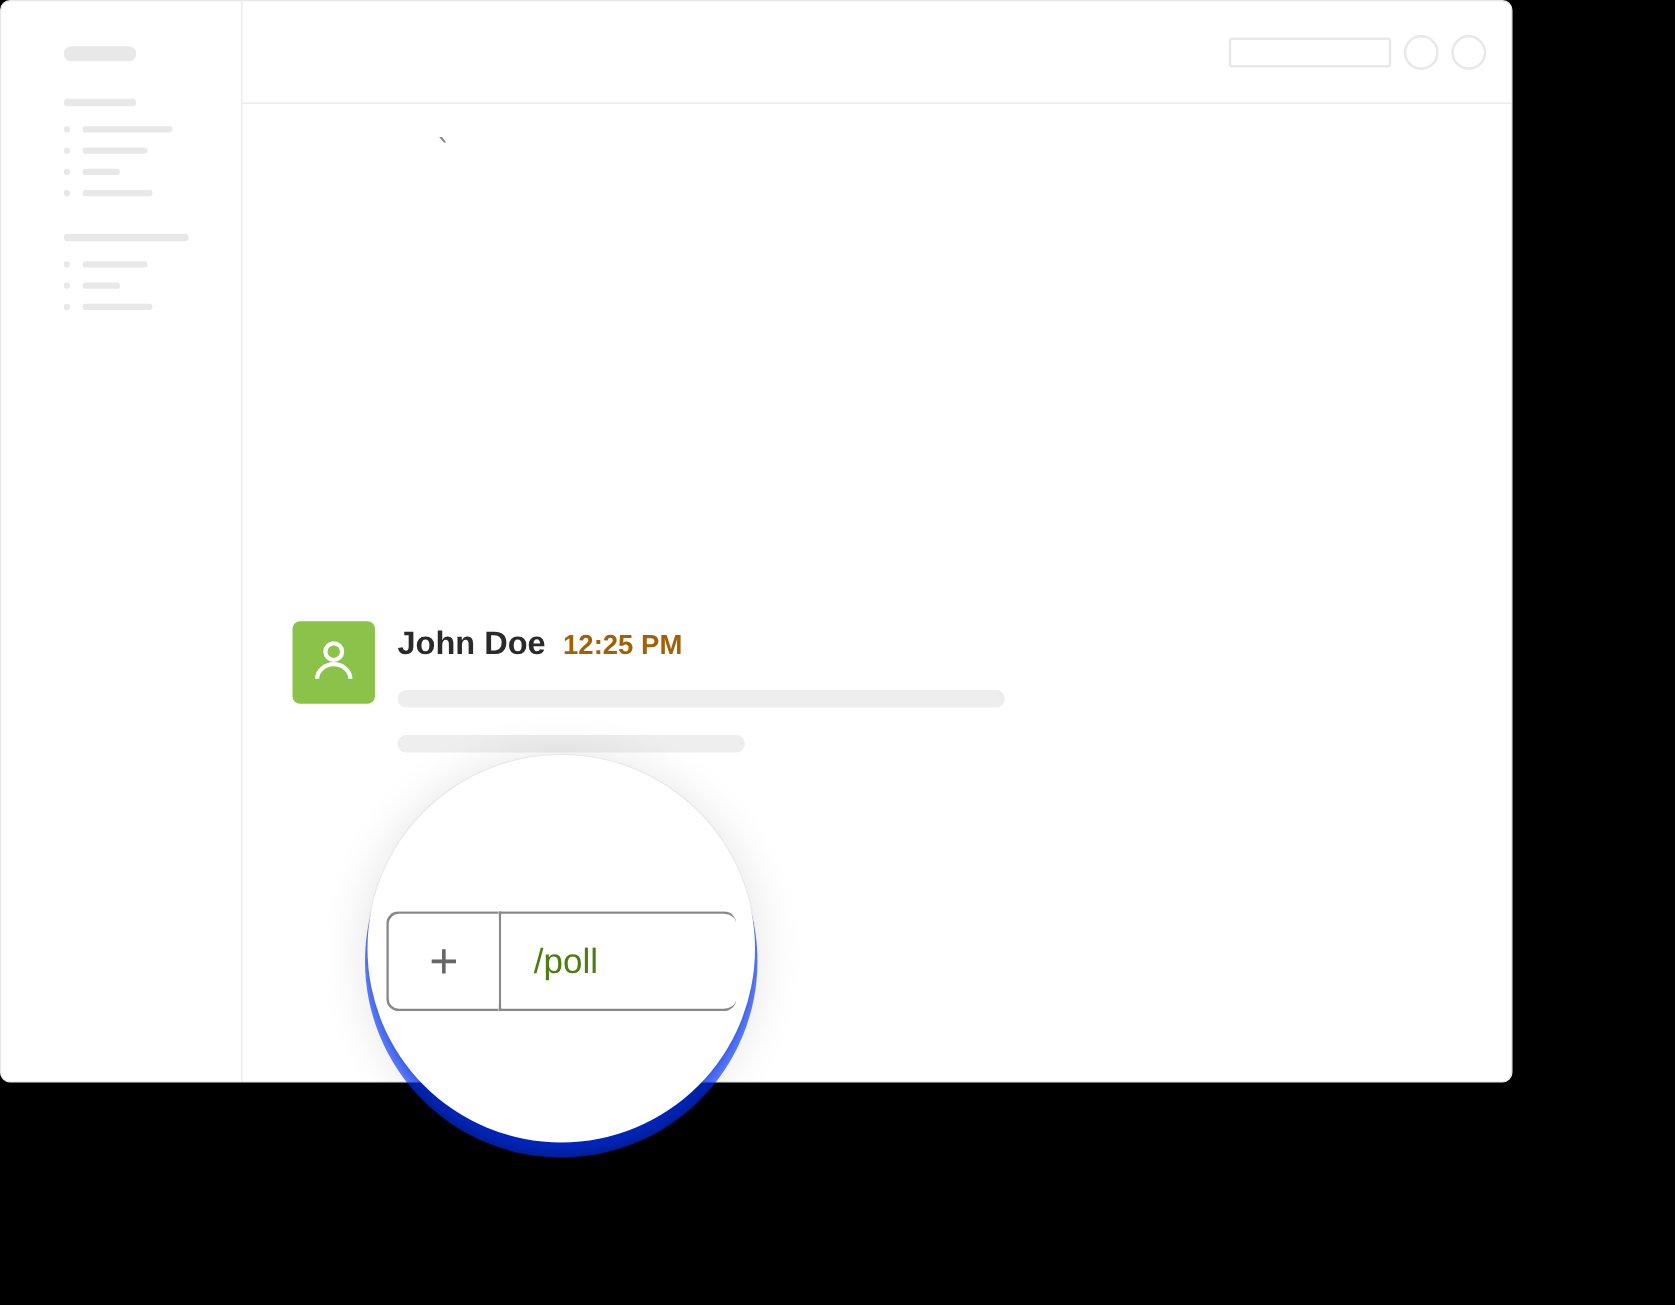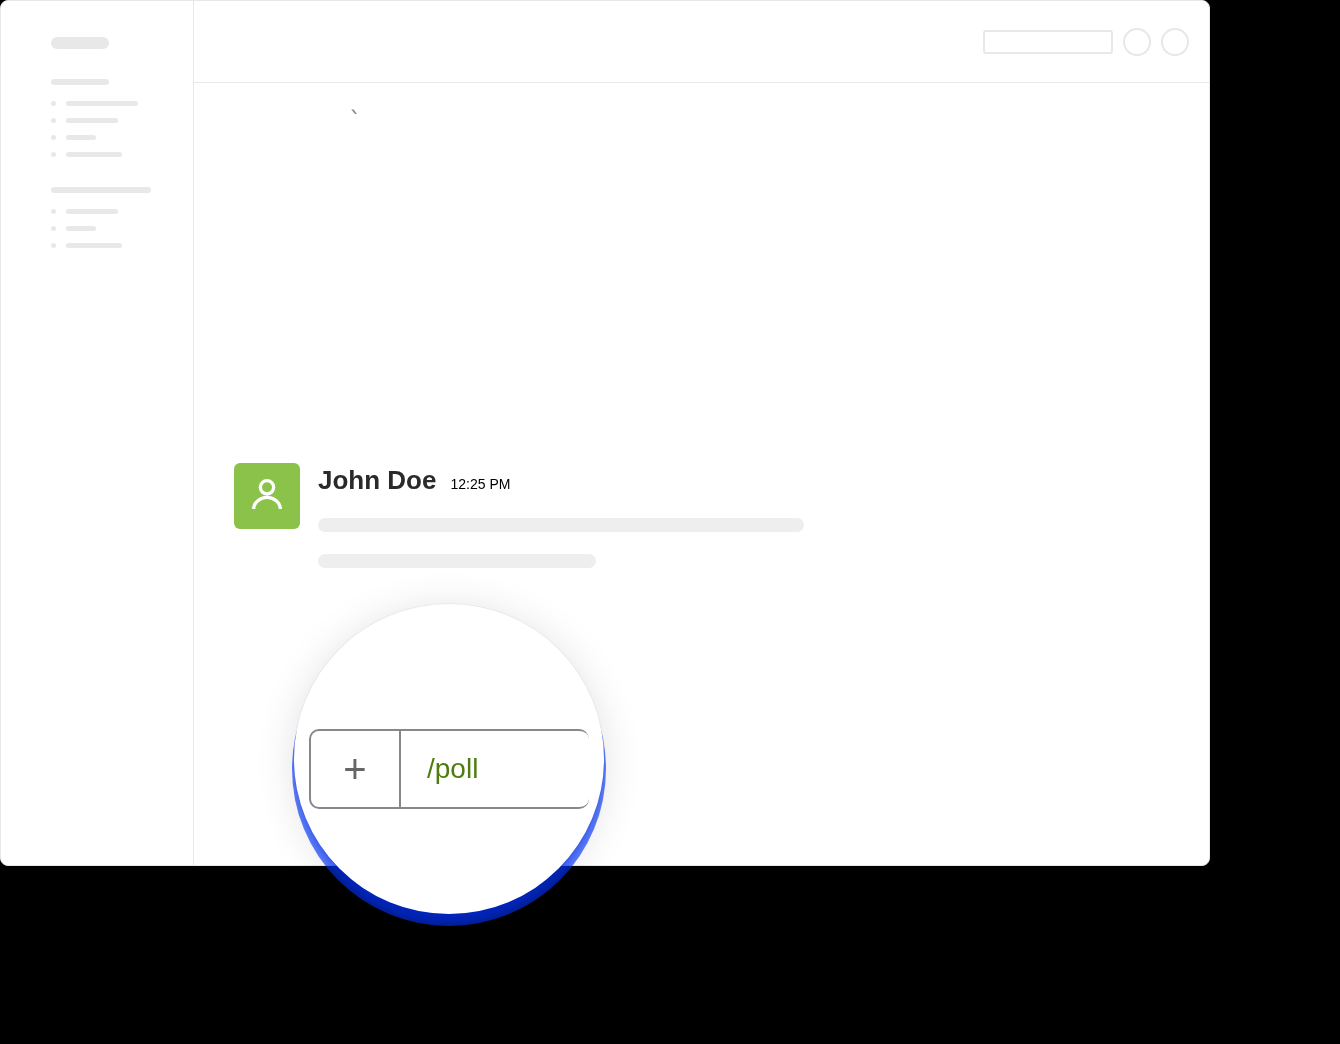--- a/index.html
+++ b/index.html
@@ -108,21 +108,21 @@
     .backtick {
       position: absolute;
       top: 24px;
       left: 154px;
       font-size: 24px;
       color: #888;
       font-family: monospace;
     }
     .message-row {
       position: absolute;
-      top: 380px;
+      top: 414px;
       left: 40px;
       display: flex;
       gap: 18px;
     }
     .avatar {
       width: 66px;
       height: 66px;
       background: #8bc34a;
       border-radius: 6px;
       display: flex;
@@ -141,23 +141,23 @@
       align-items: baseline;
       gap: 14px;
       margin-bottom: 22px;
     }
     .message-name {
       font-size: 26px;
       font-weight: 700;
       color: #2a2a2a;
     }
     .message-time {
-      font-size: 14px;
-      color: #000000;
-      font-weight: 400;
+      font-size: 22px;
+      color: #a16207;
+      font-weight: 700;
     }
     .message-line {
       height: 14px;
       background: #eeeeee;
       border-radius: 7px;
       margin-bottom: 22px;
     }
     .message-line-1 {
       width: 486px;
     }

